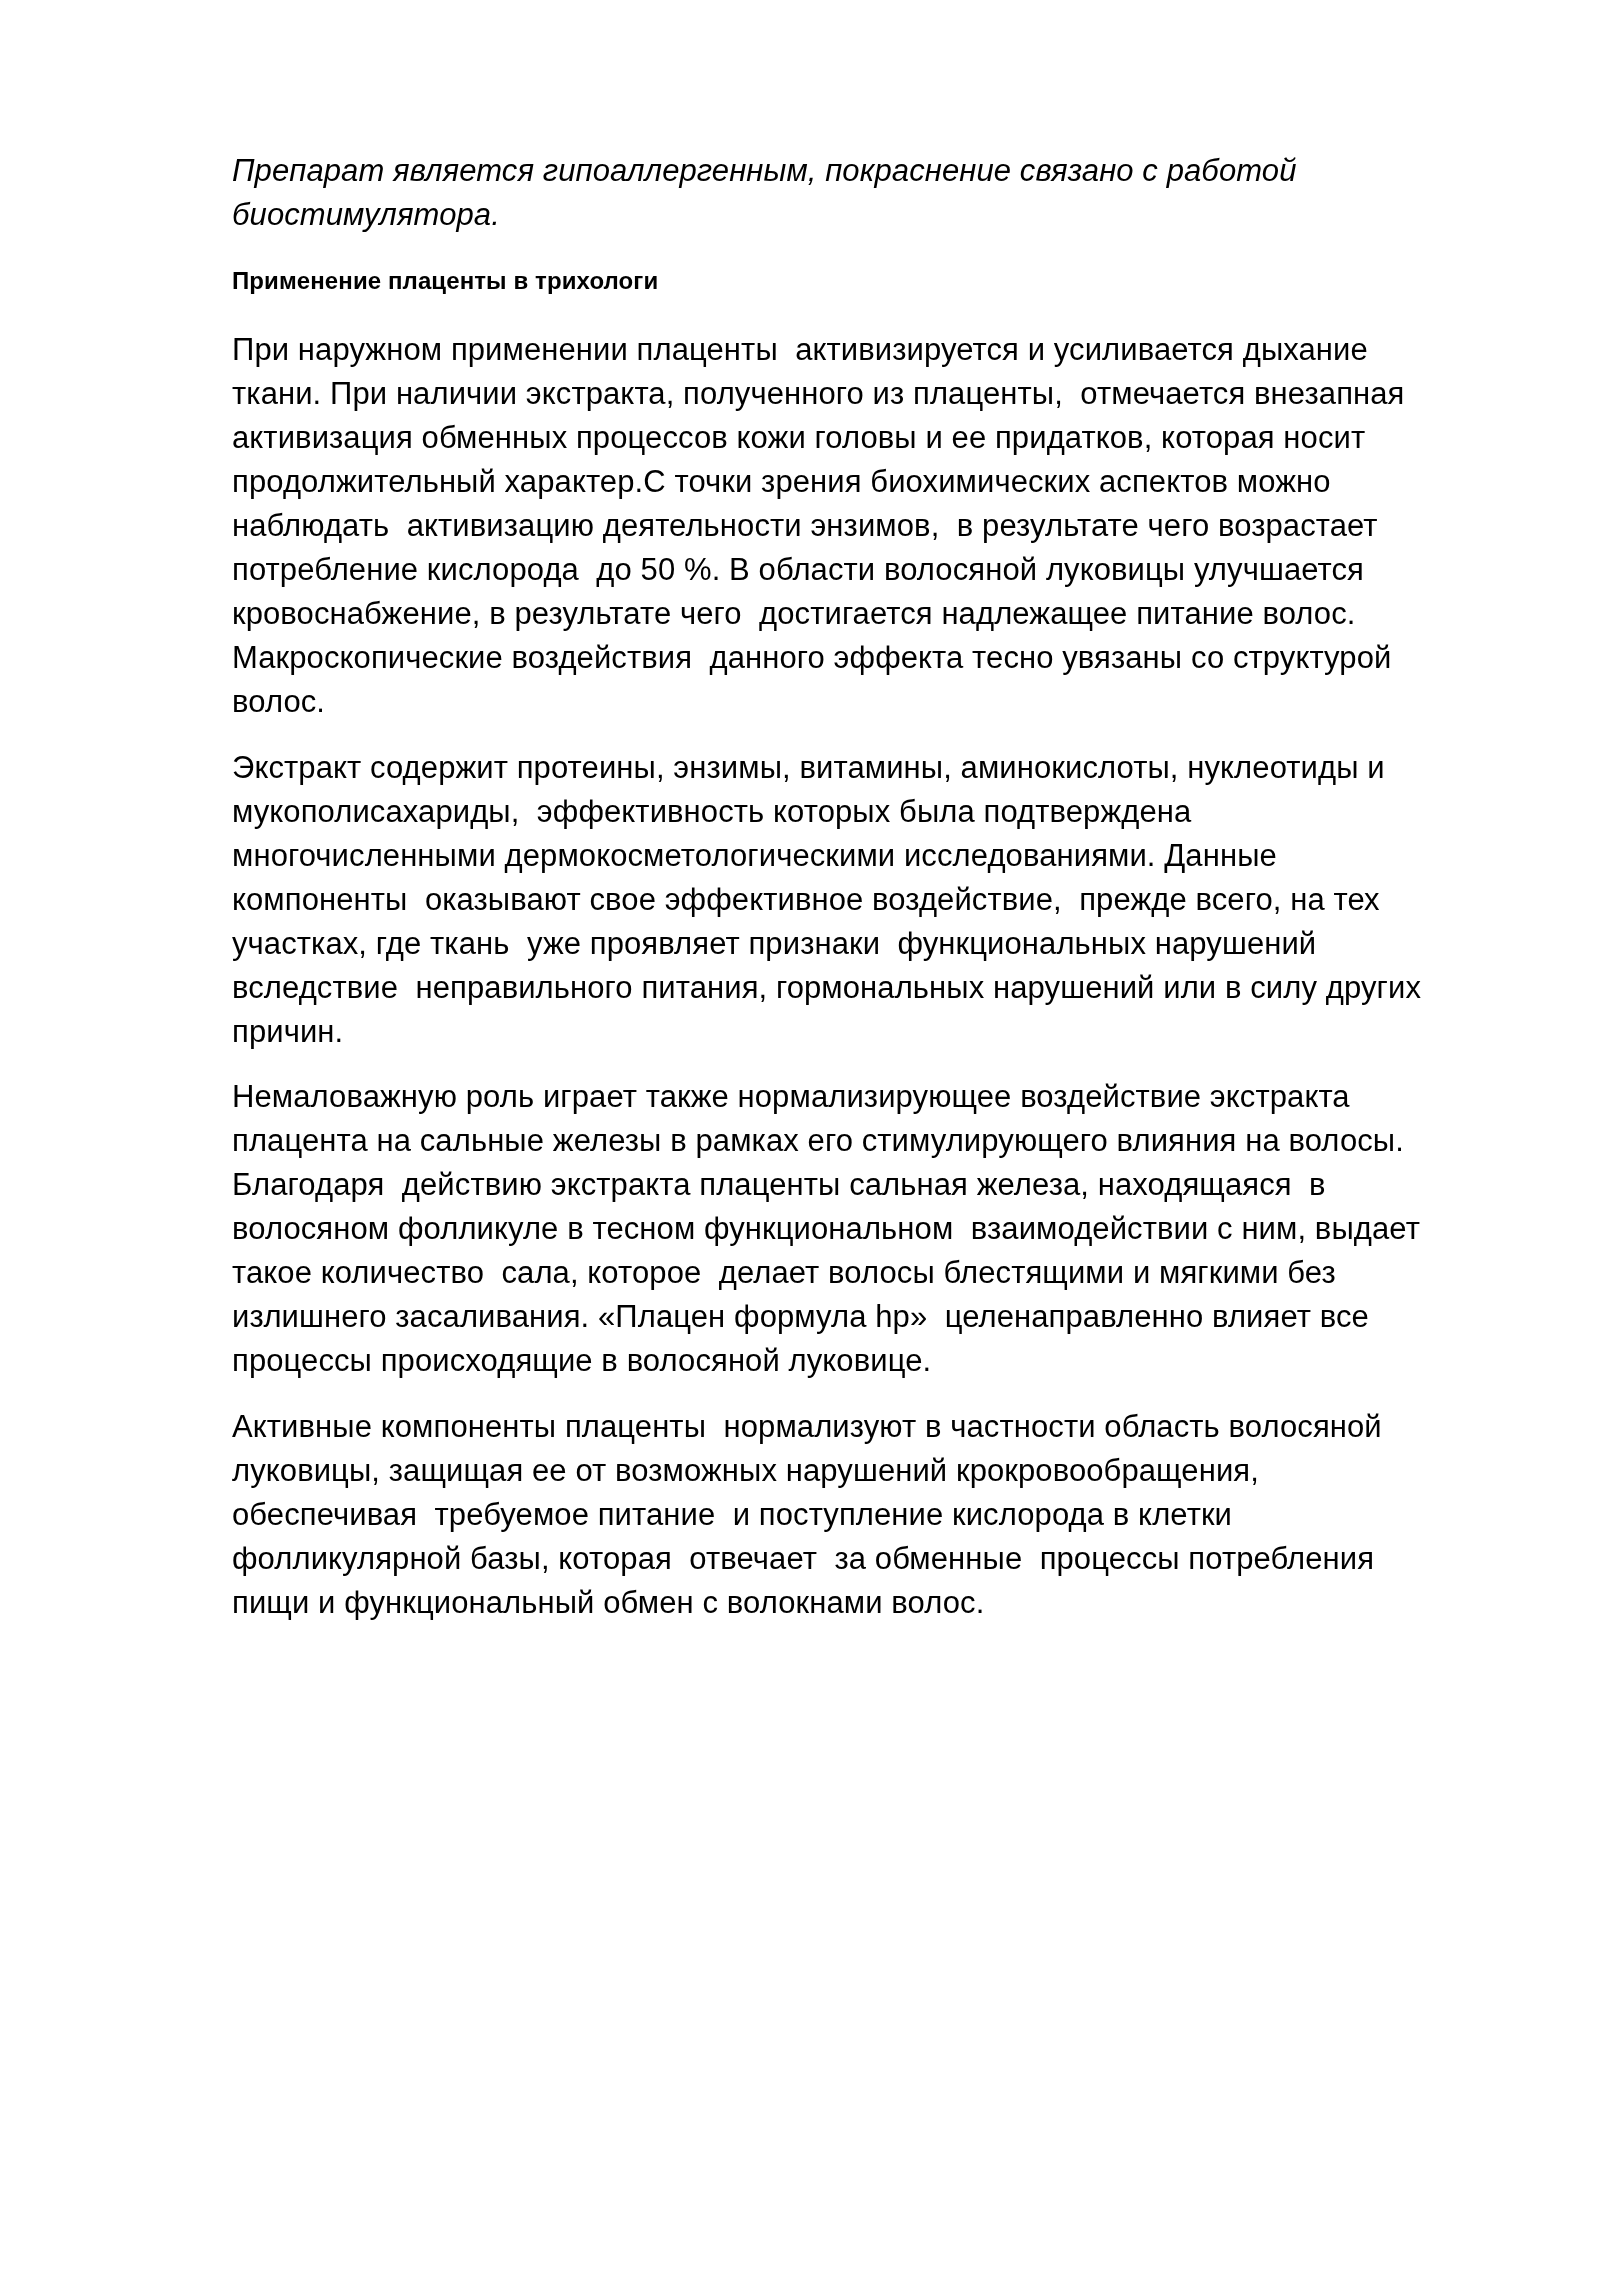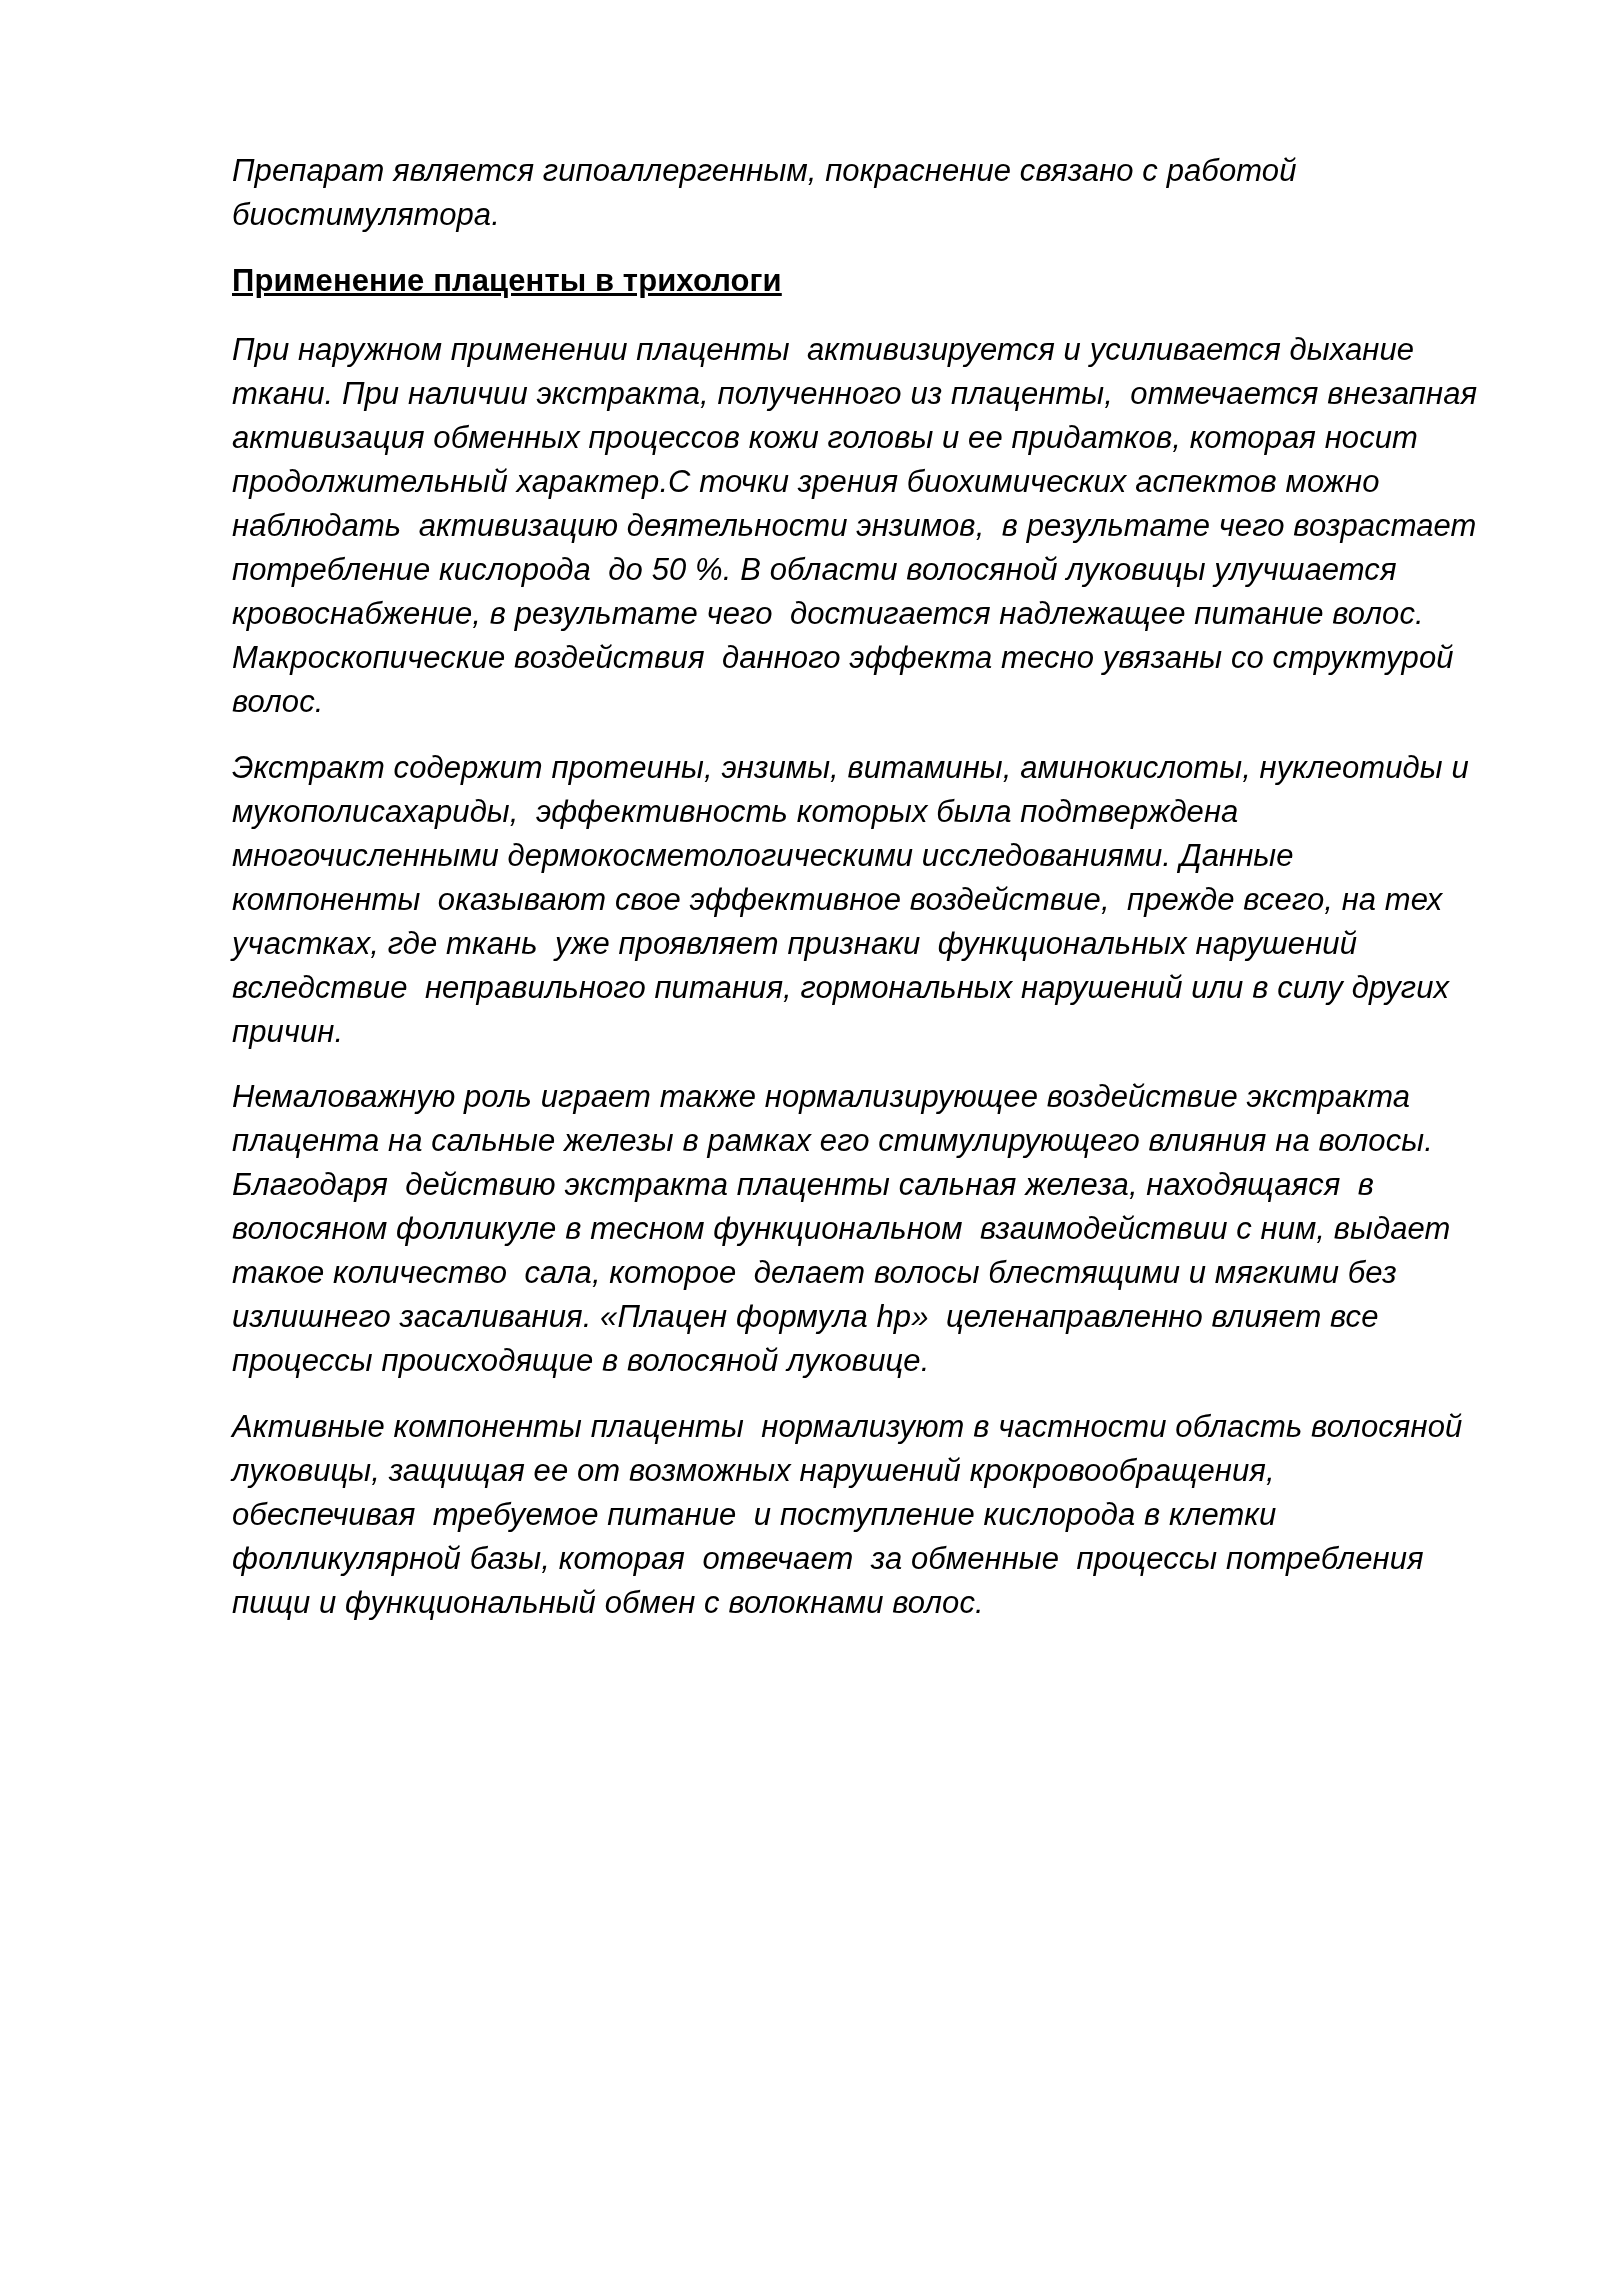--- a/index.html
+++ b/index.html
@@ -21,33 +21,31 @@
     top: 149px;
     left: 232px;
     width: 1283px;
   }
   .para {
     font-size: 31px;
     line-height: 44px;
     white-space: pre-wrap;
     margin: 0 0 21.6px 0;
     letter-spacing: 0.1px;
-    font-style: italic;
   }
   .intro-note {
     font-style: italic;
   }
   .section-heading {
-    font-size: 31px;
+    font-size: 24px;
     line-height: 44px;
     font-weight: bold;
     white-space: pre-wrap;
     margin: 0 0 25.5px 0;
     letter-spacing: 0.1px;
-    text-decoration: underline;
   }
 </style>
 </head>
 <body>
 
 <div class="page">
   <div class="content">
     <p class="para intro-note">Препарат является гипоаллергенным, покраснение связано с работой
 биостимулятора.</p>
 

